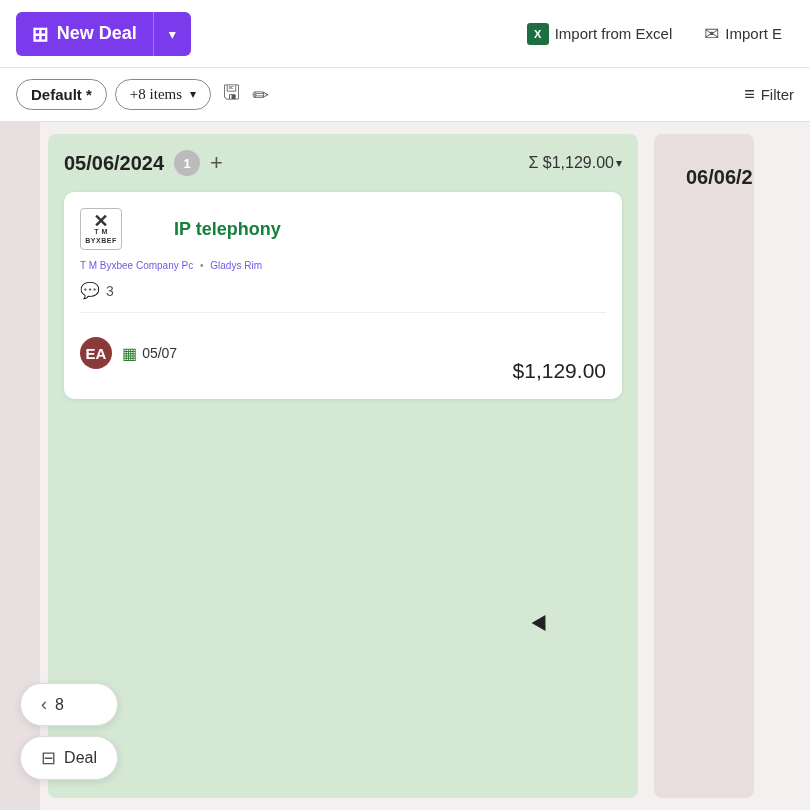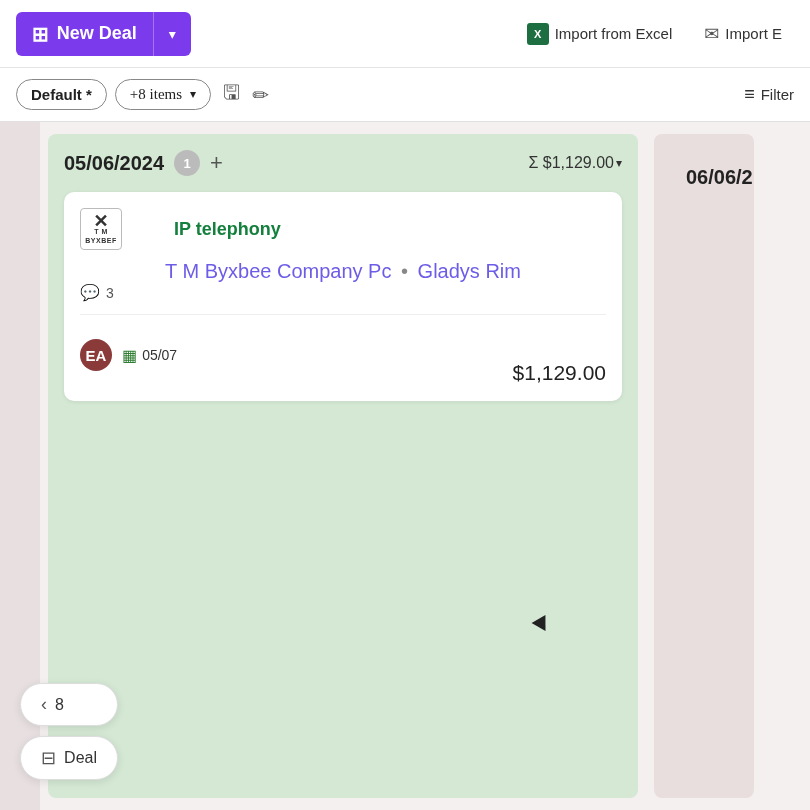--- a/index.html
+++ b/index.html
@@ -282,23 +282,23 @@
     }
 
     .deal-title {
       font-size: 18px;
       font-weight: 600;
       color: #15803d;
       margin-left: 40px;
     }
 
     .card-companies {
-      font-size: 20px;
+      font-size: 10px;
       color: #6c5ce7;
-      text-align: center;
+      margin-bottom: 10px;
     }
 
     .card-companies span {
       cursor: pointer;
     }
 
     .card-companies .dot {
       color: #888;
       margin: 0 4px;
     }

